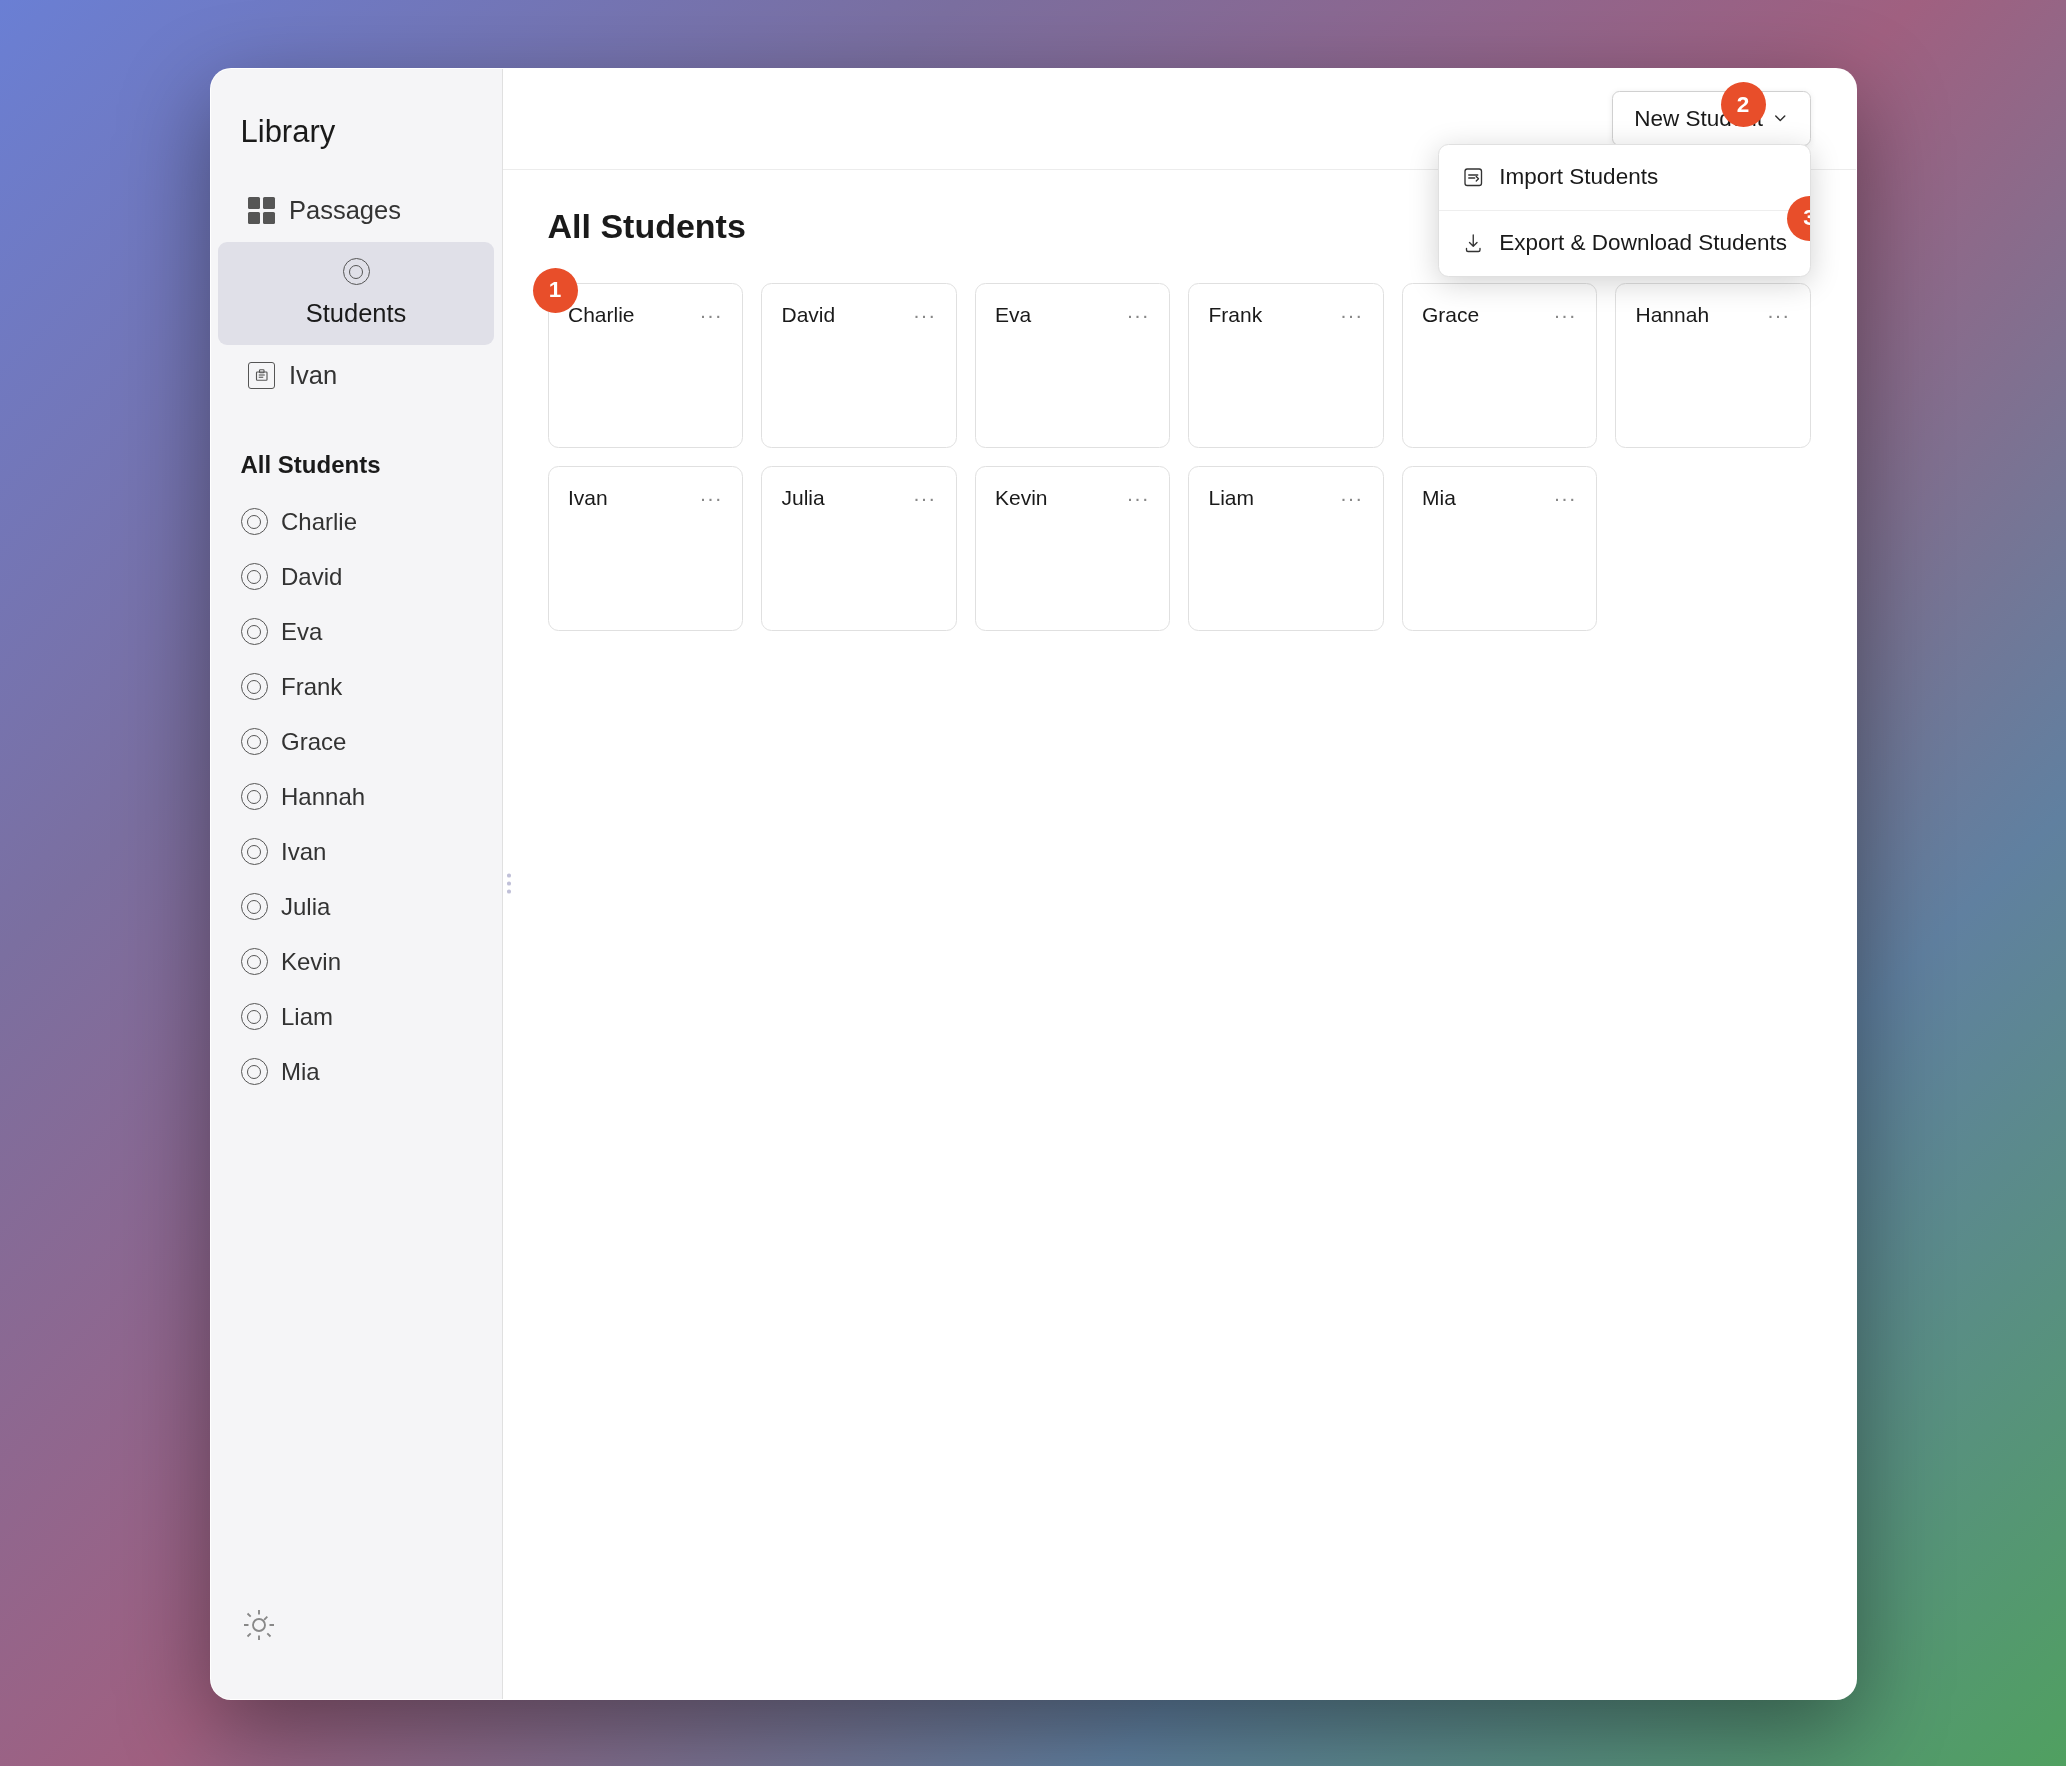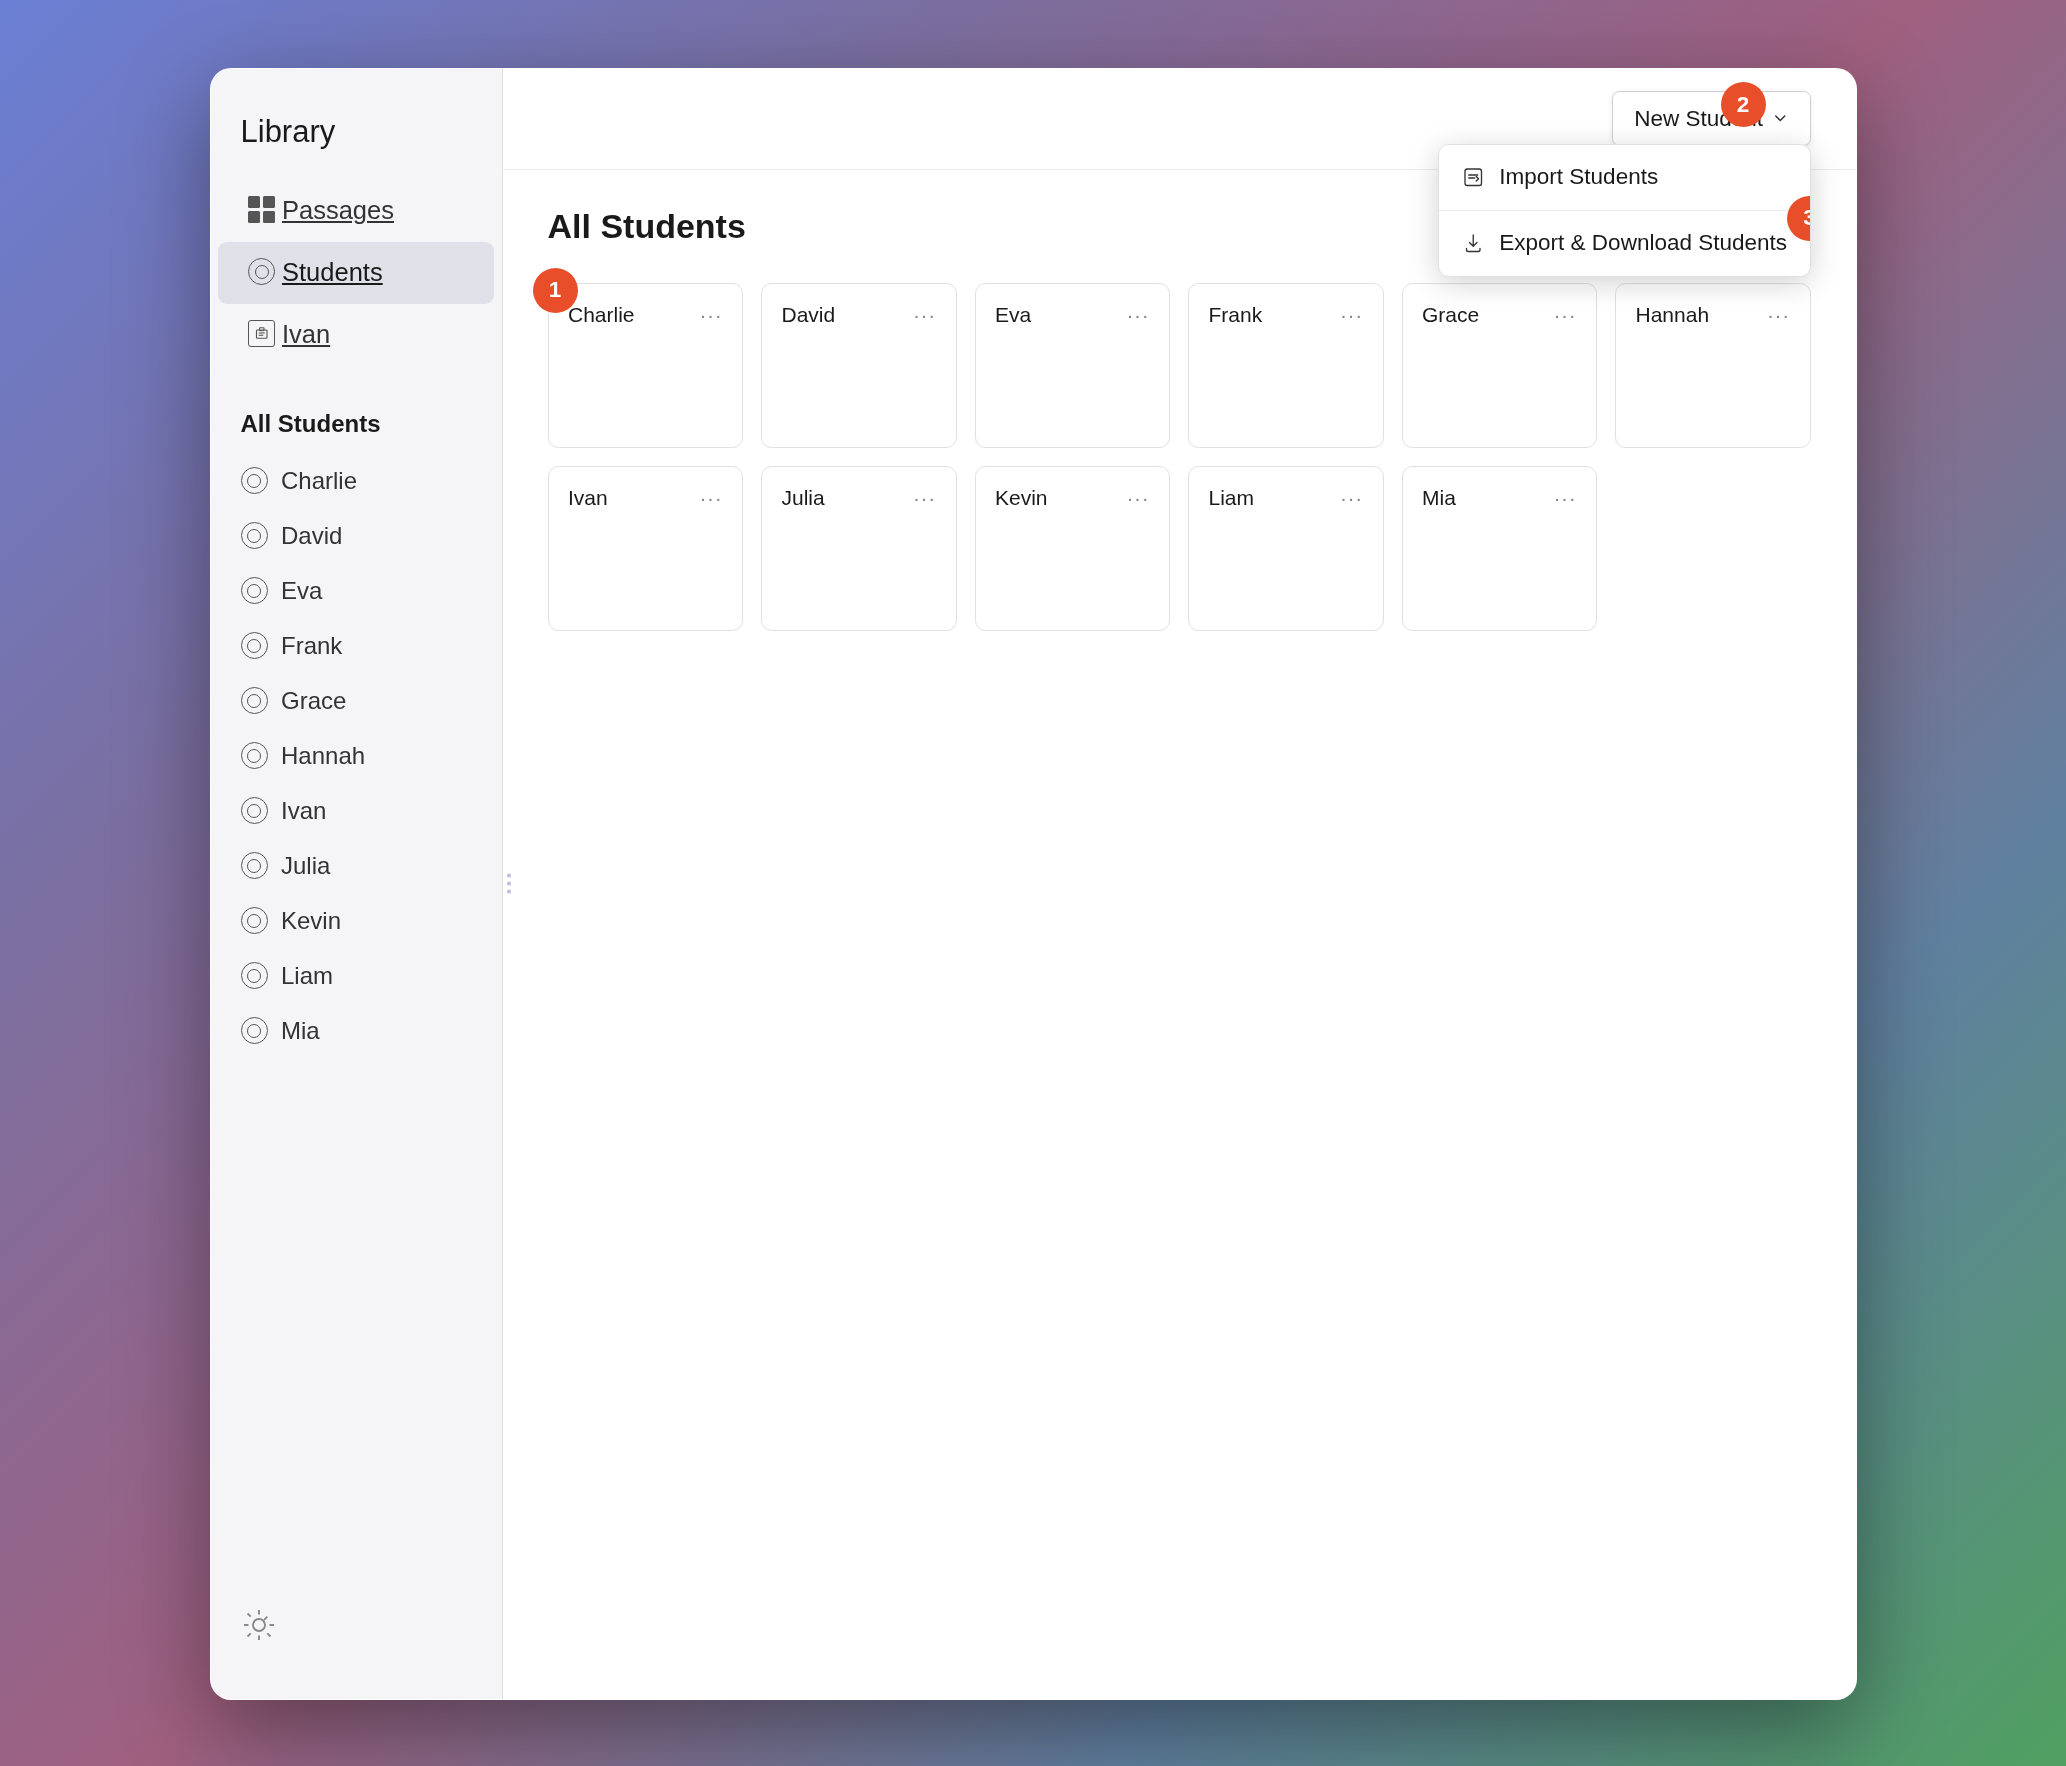--- a/index.html
+++ b/index.html
@@ -43,35 +43,35 @@
       padding: 0 30px 30px 30px;
     }
 
     .sidebar-nav {
       list-style: none;
       margin-bottom: 37px;
     }
 
     .sidebar-nav-item {
       display: flex;
-      align-items: flex-start;
-      gap: 7px;
+      align-items: center;
+      gap: 14px;
       padding: 16.5px 30px;
       font-size: 25.5px;
       color: #333;
       cursor: pointer;
       border-radius: 9px;
       margin: 0 7.5px;
-      text-decoration: underline;
     }
 
     .sidebar-nav-item.active {
       background: #e0e0e8;
       color: #1a1a1a;
       font-weight: 500;
+      flex-direction: column;
     }
 
     .sidebar-section-title {
       font-size: 24px;
       font-weight: 600;
       color: #1a1a1a;
       padding: 7.5px 30px 15px 30px;
     }
 
     .sidebar-student-list {

